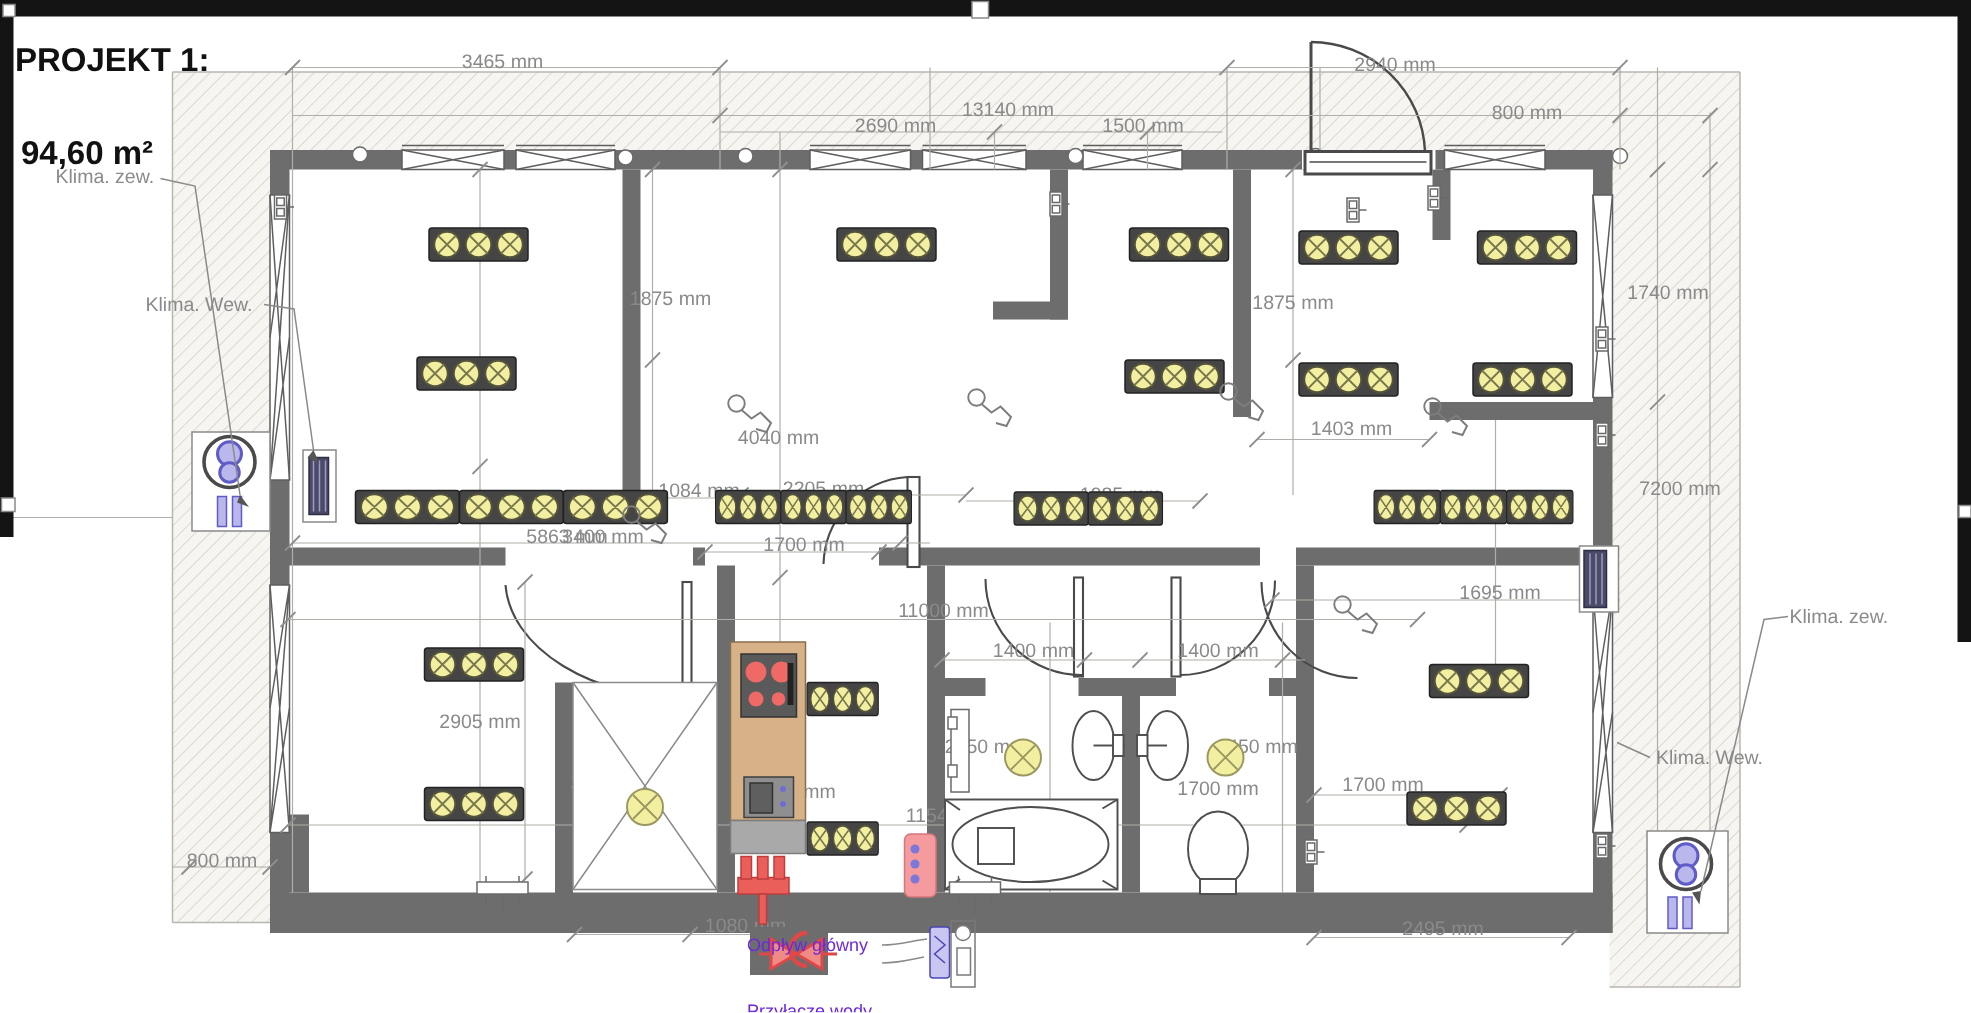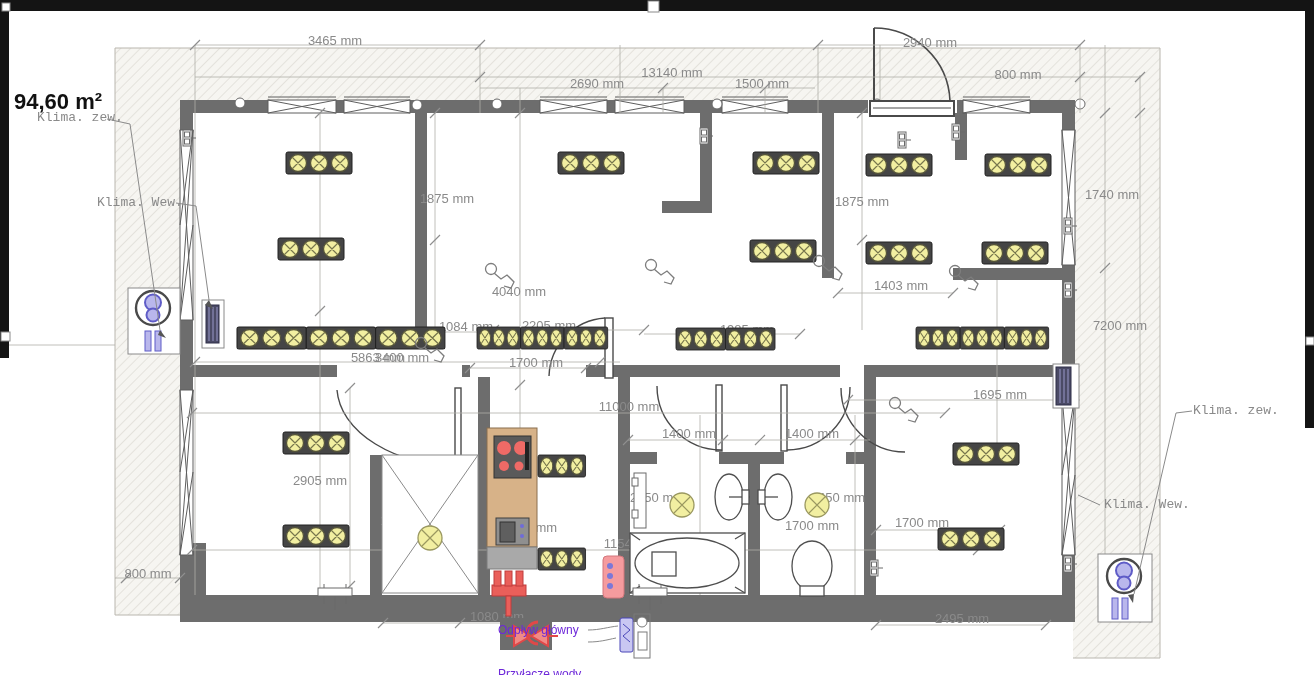--- a/index.html
+++ b/index.html
@@ -2,21 +2,21 @@
 <html><head>
 <meta charset="utf-8">
 <style>
   html,body{margin:0;padding:0;background:#fff;}
   #stage{position:relative;width:1314px;height:675px;background:#ffffff;overflow:hidden;
          font-family:"Liberation Sans",sans-serif;}
   #plan-svg{position:absolute;left:0;top:0;}
   .dim{font:13px "Liberation Sans",sans-serif;fill:#8a8a8a;}
   .ovl{position:absolute;white-space:pre;}
   .title-line{font-weight:bold;color:#111;font-size:22px;line-height:31px;}
-  .note{color:#8a8a8a;font-size:13px;font-family:Liberation Mono, monospace;}
+  .note{color:#8a8a8a;font-size:13px;}
   .note-sm{color:#6d28d9;font-size:12px;line-height:12px;}
 </style>
 </head>
 <body>
 
 <div id="stage">
 
 <svg id="plan-svg" width="1314" height="675" viewBox="0 0 1314 675">
   <defs>
     <pattern id="hatch" width="7" height="7" patternUnits="userSpaceOnUse" patternTransform="rotate(45)">
@@ -442,20 +442,21 @@
 <svg width="1314" height="675" viewBox="0 0 1314 675" style="position:absolute;left:0;top:0">
   <rect x="0" y="0" width="1314" height="11" fill="#141414"></rect>
   <rect x="0" y="0" width="9" height="358" fill="#141414"></rect>
   <rect x="1305" y="0" width="9" height="428" fill="#141414"></rect>
   <rect x="648" y="1" width="11" height="11" fill="#fff" stroke="#8a8a8a"></rect>
   <rect x="2" y="3" width="8" height="8" fill="#fff" stroke="#8a8a8a"></rect>
   <rect x="1" y="332" width="9" height="9" fill="#fff" stroke="#8a8a8a"></rect>
   <rect x="1306" y="337" width="8" height="8" fill="#fff" stroke="#8a8a8a"></rect>
 </svg>
 
+<div class="ovl title-line" style="left:10px;top:24px">PROJEKT 1:</div>
 <div class="ovl title-line" style="left:14px;top:86px">94,60 m²</div>
 
 <div class="ovl note" style="left:37px;top:110px">Klima. zew.</div>
 <div class="ovl note" style="left:97px;top:195px">Klima. Wew.</div>
 <div class="ovl note" style="left:1193px;top:403px">Klima. zew.</div>
 <div class="ovl note" style="left:1104px;top:497px">Klima. Wew.</div>
 <div class="ovl note-sm" style="left:498px;top:624px">Odpływ główny</div>
 <div class="ovl note-sm" style="left:498px;top:668px">Przyłącze wody</div>
 
 </div>

